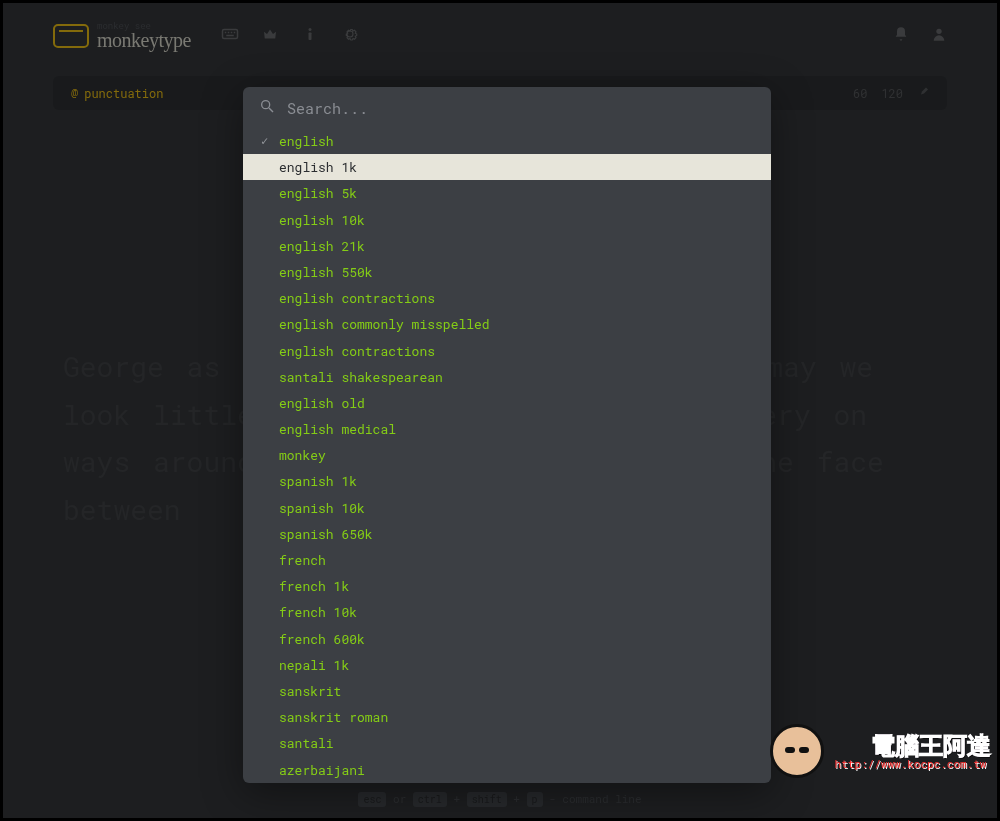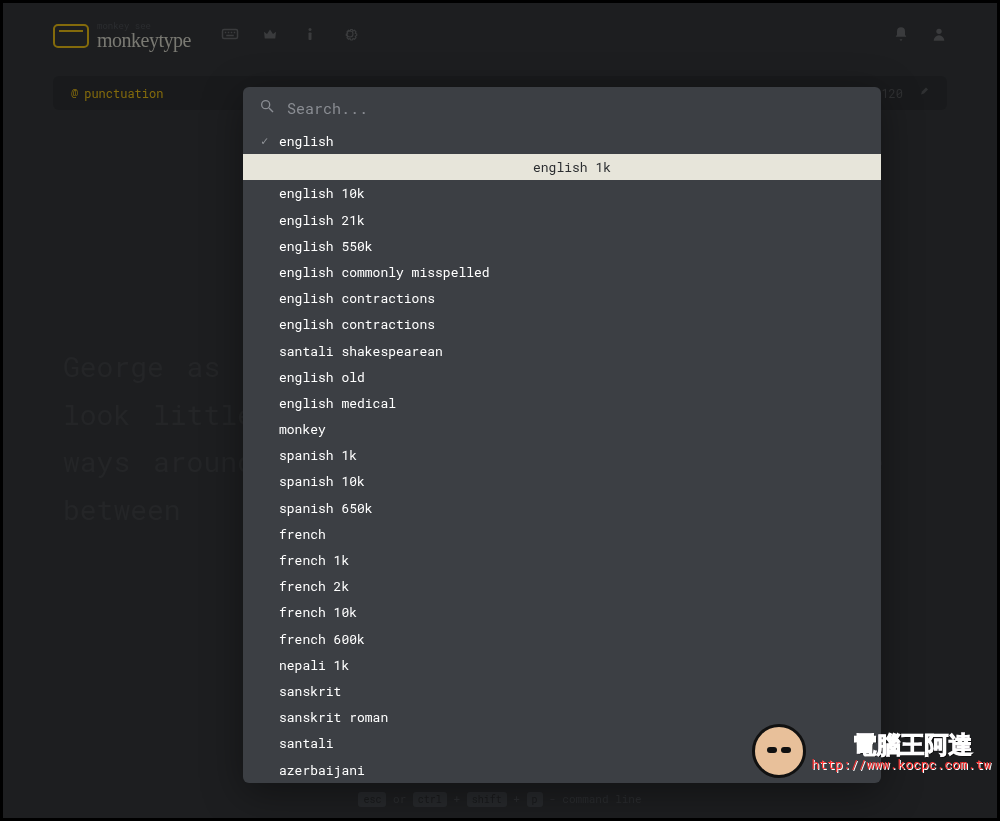--- a/index.html
+++ b/index.html
@@ -86,21 +86,21 @@
     background: rgba(0,0,0,0.42);
     z-index: 5;
   }
 
   
   .palette {
     position: absolute;
     z-index: 10;
     top: 84px;
     left: 240px;
-    width: 638px;
+    width: 528px;
     background: #3c3f44;
     border-radius: 6px;
     overflow: hidden;
     box-shadow: 0 10px 40px rgba(0,0,0,0.4);
   }
   .palette-search {
     display: flex;
     align-items: center;
     padding: 10px 16px;
     gap: 12px;
@@ -116,29 +116,28 @@
     flex: 1;
   }
   .palette-search input::placeholder { color: #8a8d93; }
   .palette-list {
     max-height: 682px;
     overflow: hidden;
   }
   .lang-item {
     padding: 4px 16px 4px 36px;
     font-size: 13px;
-    color: #ffffff;
+    color: #84cc16;
     position: relative;
     line-height: 1.4;
     cursor: pointer;
   }
   .lang-item.selected {
     background: #e7e5da;
     color: #2c2e31;
-    text-align: center;
   }
   .lang-item.active::before {
     content: "✓";
     position: absolute;
     left: 18px;
     color: #94979c;
     font-size: 12px;
   }
 
   
@@ -184,21 +183,21 @@
     position: absolute;
     width: 10px; height: 6px;
     background: #111;
     border-radius: 3px;
     top: 20px;
   }
   .wm-face::before { left: 12px; }
   .wm-face::after { right: 12px; }
   .wm-text { display: flex; flex-direction: column; line-height: 1.1;}
   .wm1 { color: #f0abfc; font-weight: bold; font-size: 24px; -webkit-text-stroke: 1px #fff; text-shadow: 1px 1px 0 #000; margin-left: 41px;}
-  .wm2 { color: #ff3333; font-size: 13px; text-shadow: 1px 1px 0 #fff;}
+  .wm2 { color: #ff3333; font-size: 11px; text-shadow: 1px 1px 0 #fff; text-align: center;}
 </style>
 </head>
 <body>
 
 <div class="outer">
   <div class="header">
     <div class="logo-block">
       <div class="logo-rect"></div>
       <div class="logo-text-wrap">
         <div class="tag">monkey see</div>
@@ -259,36 +258,36 @@
   <div class="palette-search">
     <span><svg viewBox="0 0 24 24">
           <circle cx="10" cy="10" r="6" fill="none" stroke="#8a8d93" stroke-width="2"></circle>
           <line x1="15" y1="15" x2="21" y2="21" stroke="#8a8d93" stroke-width="2"></line>
         </svg></span>
     <input type="text" placeholder="Search..." style="">
   </div>
   <div class="palette-list" id="palette-list">
       <div class="lang-item active">english</div>
       <div class="lang-item selected">english 1k</div>
+      <div class="lang-item">english 5k</div>
       <div class="lang-item">english 10k</div>
       <div class="lang-item">english 21k</div>
       <div class="lang-item">english 550k</div>
+      <div class="lang-item">english contractions</div>
       <div class="lang-item">english commonly misspelled</div>
-      <div class="lang-item">english contractions</div>
       <div class="lang-item">english contractions</div>
       <div class="lang-item">santali shakespearean</div>
       <div class="lang-item">english old</div>
       <div class="lang-item">english medical</div>
       <div class="lang-item">monkey</div>
       <div class="lang-item">spanish 1k</div>
       <div class="lang-item">spanish 10k</div>
       <div class="lang-item">spanish 650k</div>
       <div class="lang-item">french</div>
       <div class="lang-item">french 1k</div>
-      <div class="lang-item">french 2k</div>
       <div class="lang-item">french 10k</div>
       <div class="lang-item">french 600k</div>
       <div class="lang-item">nepali 1k</div>
       <div class="lang-item">sanskrit</div>
       <div class="lang-item">sanskrit roman</div>
       <div class="lang-item">santali</div>
       <div class="lang-item">azerbaijani</div>
     </div>
 </div>
 

